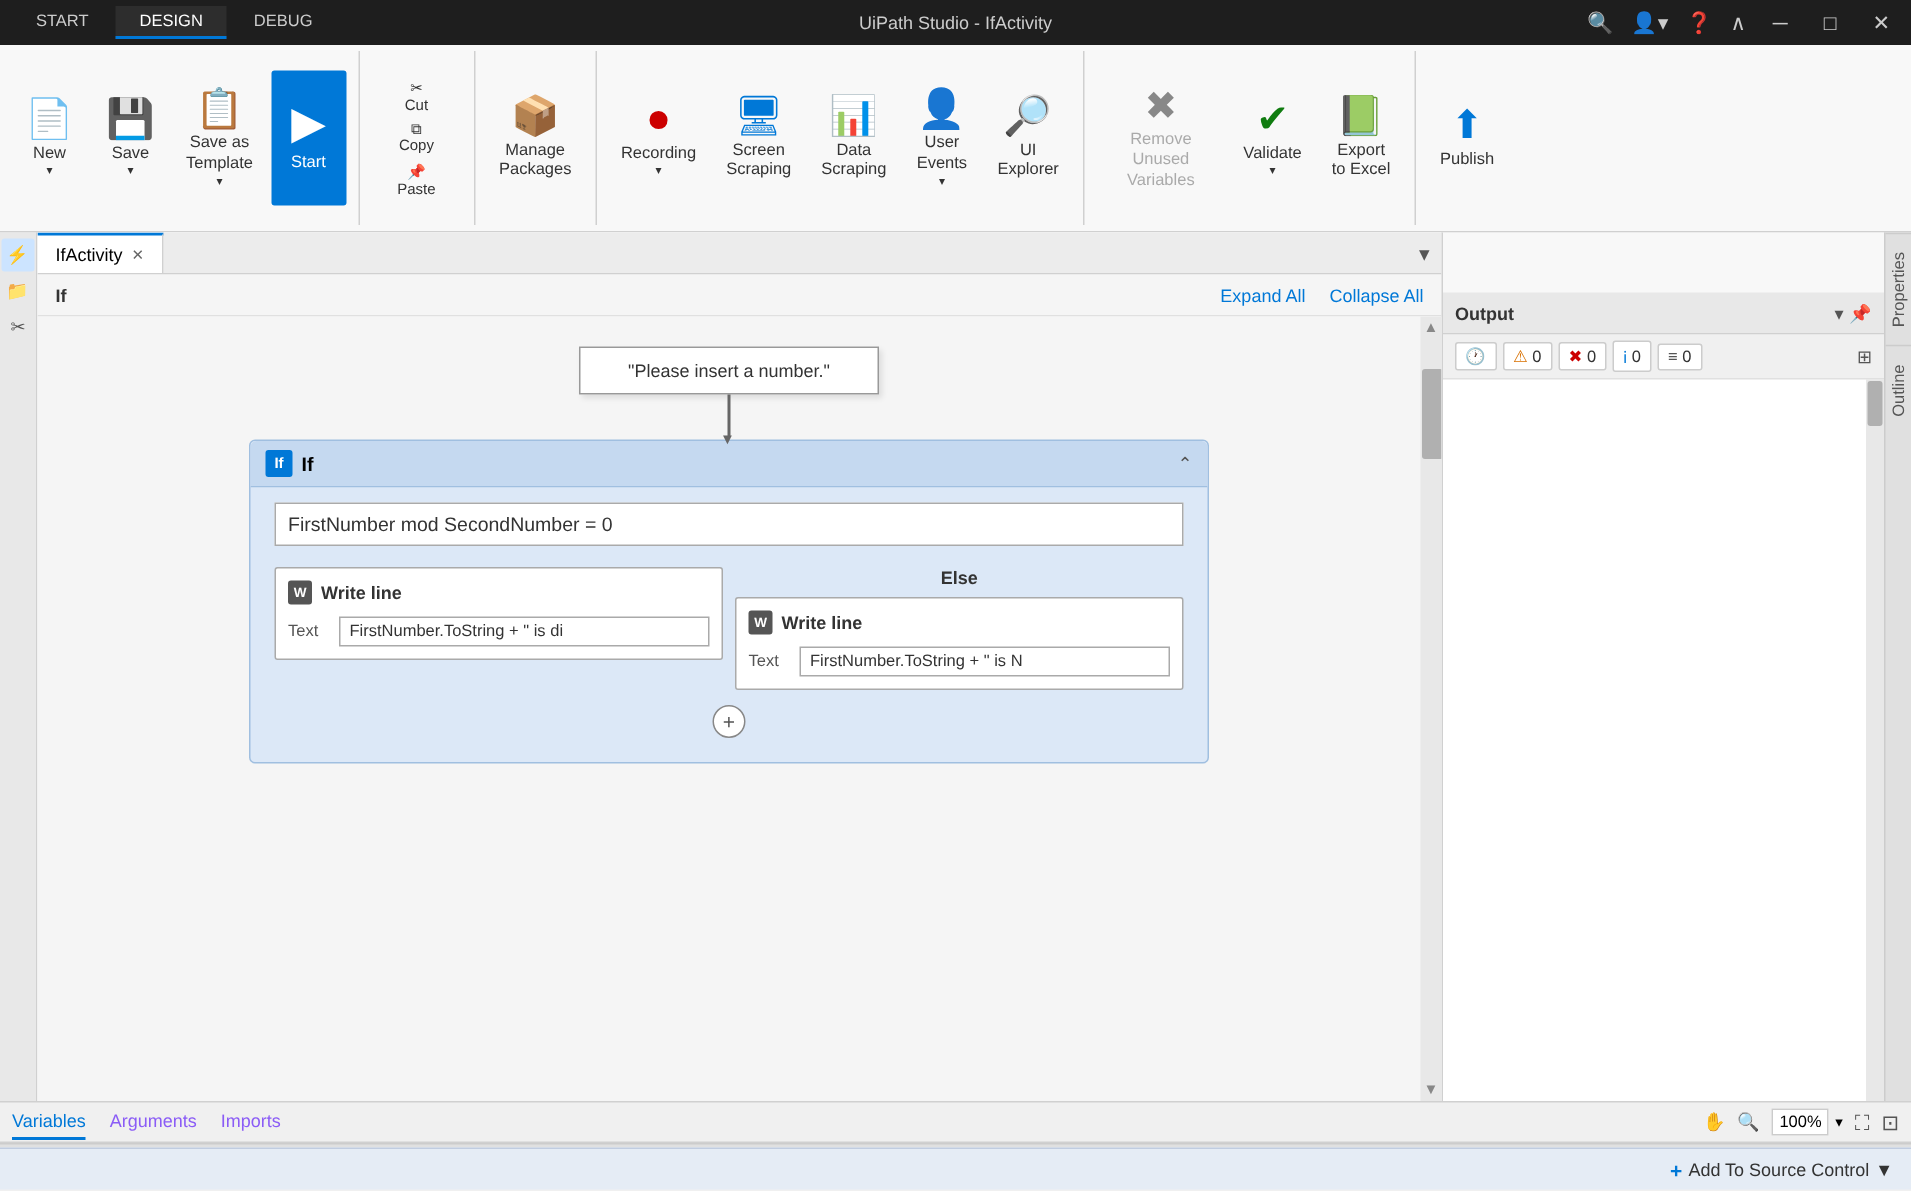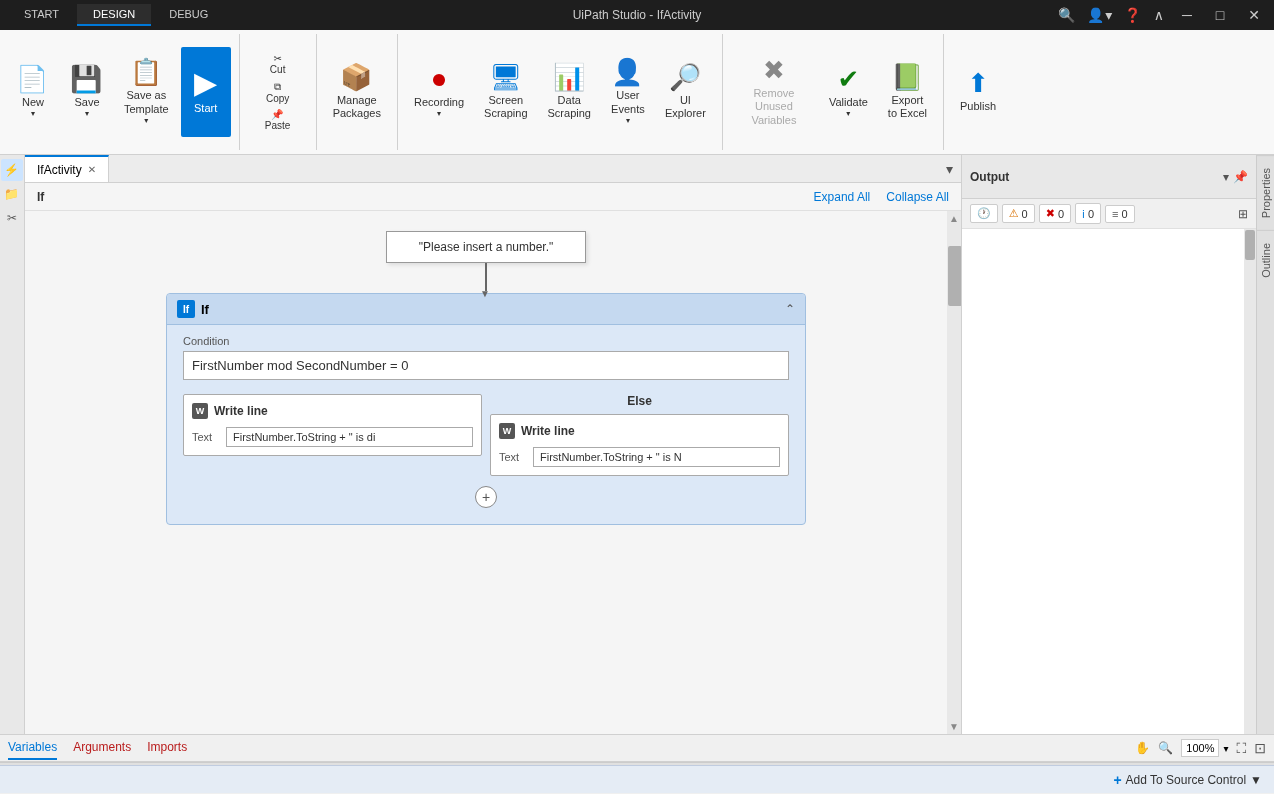--- a/index.html
+++ b/index.html
@@ -375,27 +375,28 @@
 
     
     .right-panel {
       width: 295px;
       background: #f8f8f8;
       border-left: 1px solid #d0d0d0;
       display: flex;
       flex-direction: column;
     }
     .output-header {
-      height: 44px;
+      height: 28px;
       background: #e8e8e8;
       border-bottom: 1px solid #d0d0d0;
       display: flex;
       align-items: center;
       justify-content: space-between;
       padding: 0 8px;
+      margin-top: 40px;
     }
     .output-title { font-size: 12px; font-weight: 600; color: #333; }
     .output-actions { display: flex; align-items: center; gap: 4px; }
     .output-action-icon { cursor: pointer; color: #555; font-size: 12px; }
     .pin-icon { cursor: pointer; font-size: 12px; color: #555; }
 
     .output-toolbar {
       display: flex;
       align-items: center;
       padding: 4px 8px;
@@ -457,21 +458,21 @@
       background: #f0f0f0;
       border-top: 1px solid #d0d0d0;
       border-bottom: 1px solid #d0d0d0;
       display: flex;
       align-items: center;
       padding: 0 8px;
       gap: 16px;
     }
     .bottom-tab {
       font-size: 12px;
-      color: #b91c1c;
+      color: #8b5cf6;
       cursor: pointer;
       padding: 4px 0;
       border-bottom: 2px solid transparent;
     }
     .bottom-tab.active { border-bottom: 2px solid #0078d7; color: #0078d7; }
     .bottom-tab-actions { margin-left: auto; display: flex; align-items: center; gap: 8px; }
     .hand-icon { cursor: pointer; color: #555; }
     .zoom-control { display: flex; align-items: center; gap: 4px; font-size: 12px; }
     .zoom-dropdown { border: 1px solid #ccc; background: #fff; padding: 2px 4px; font-size: 11px; cursor: pointer; }
     .fit-btn { cursor: pointer; color: #555; font-size: 14px; }
@@ -680,21 +681,20 @@
 
               <div class="if-header">
                 <div class="if-title-row">
                   <div class="if-icon">If</div>
                   <span>If</span>
                 </div>
                 <span class="if-collapse">⌃</span>
               </div>
 
               <div class="condition-area">
-                <div class="condition-label">Condition</div>
                 <input type="text" class="condition-input" value="FirstNumber mod SecondNumber = 0" style="">
               </div>
 
               <div class="then-else-row">
 
                 <div class="branch">
                   <div class="write-line-box">
                     <div class="write-line-header">
                       <div class="write-icon">W</div>
                       <span>Write line</span>

